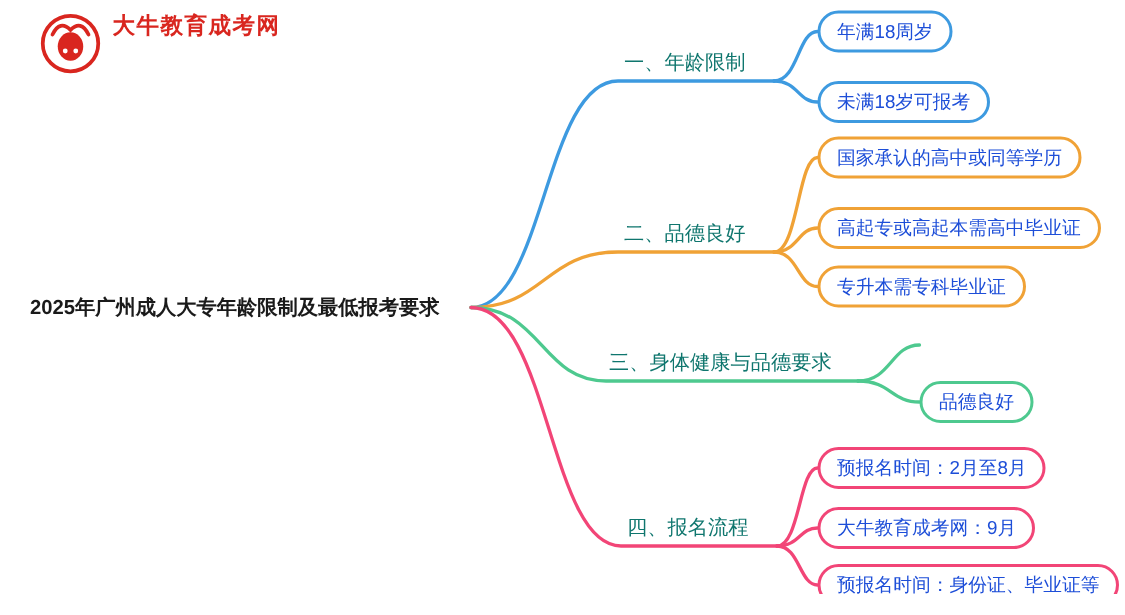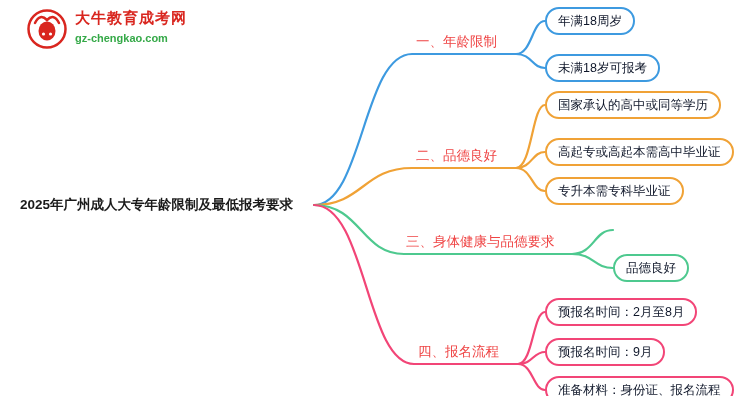--- a/index.html
+++ b/index.html
@@ -8,23 +8,23 @@
   }
   *{margin:0;padding:0;box-sizing:border-box;}
   body{font-family:"Liberation Sans","DejaVu Sans",sans-serif;background:#fff;}
   .canvas{position:relative;width:750px;height:396px;background:#ffffff;overflow:hidden;margin-left:16px;}
   svg.connectors{position:absolute;left:0;top:0;}
   svg.connectors path{fill:none;stroke-width:2.2;stroke-linecap:round;}
   .s1{stroke:var(--branch1);} .s2{stroke:var(--branch2);}
   .s3{stroke:var(--branch3);} .s4{stroke:var(--branch4);}
   .central{position:absolute;font-size:13.5px;font-weight:bold;color:#1a1a1a;
     line-height:18px;white-space:nowrap;text-align:center;}
-  .blabel{position:absolute;font-size:13.5px;color:#ef4444;line-height:18px;white-space:nowrap;}
+  .blabel{position:absolute;font-size:13.5px;color:#0f766e;line-height:18px;white-space:nowrap;}
   .leaf{position:absolute;background:#fff;border:2px solid #000;border-radius:14px;
-    padding:3px 11px;font-size:12.5px;color:#0f172a;line-height:18px;white-space:nowrap;}
+    padding:3px 11px;font-size:12.5px;color:#1d4ed8;line-height:18px;white-space:nowrap;}
   .leaf.b1{border-color:var(--branch1);} .leaf.b2{border-color:var(--branch2);}
   .leaf.b3{border-color:var(--branch3);} .leaf.b4{border-color:var(--branch4);}
   .logo{position:absolute;left:10px;top:8px;display:flex;align-items:flex-start;gap:7px;}
   .logo-bull{flex:0 0 auto;}
   .logo-title{color:var(--logo_red);font-weight:bold;font-size:15px;line-height:20px;letter-spacing:1px;}
   .logo-domain{color:var(--logo_green);font-size:11px;line-height:14px;margin-top:3px;font-weight:bold;}
 </style>
 </head>
 <body>
 
@@ -54,37 +54,36 @@
   <div class="logo">
     <svg class="logo-bull" width="42" height="42" viewBox="0 0 42 42">
       <circle cx="21" cy="21" r="18.5" stroke="#d9261f" stroke-width="2.5" fill="none"></circle>
       <path d="M9,15 Q14,5 21,12 Q28,5 33,15" stroke="#d9261f" stroke-width="2.5" fill="none" stroke-linecap="round"></path>
       <ellipse cx="21" cy="23" rx="8.5" ry="9.5" fill="#d9261f"></ellipse>
       <circle cx="17.5" cy="26" r="1.6" fill="#ffffff"></circle>
       <circle cx="24.5" cy="26" r="1.6" fill="#ffffff"></circle>
     </svg>
     <div>
       <div class="logo-title">大牛教育成考网</div>
-      <div class="logo-domain">gz-chengkao.com</div>
     </div>
   </div>
 
   <div class="central" style="left:4px;top:196px;">2025年广州成人大专年龄限制及最低报考要求</div>
 
   <div class="blabel" style="left:400px;top:33px;">一、年龄限制</div>
   <div class="blabel" style="left:400px;top:147px;">二、品德良好</div>
   <div class="blabel" style="left:390px;top:233px;text-align:right;">三、身体健康与品德要求</div>
   <div class="blabel" style="left:402px;top:343px;">四、报名流程</div>
 
   <div class="leaf b1" style="left:529px;top:7px;">年满18周岁</div>
   <div class="leaf b1" style="left:529px;top:54px;">未满18岁可报考</div>
 
   <div class="leaf b2" style="left:529px;top:91px;">国家承认的高中或同等学历</div>
   <div class="leaf b2" style="left:529px;top:138px;">高起专或高起本需高中毕业证</div>
   <div class="leaf b2" style="left:529px;top:177px;">专升本需专科毕业证</div>
 
   <div class="leaf b3" style="left:597px;top:254px;text-align:center;">品德良好</div>
 
   <div class="leaf b4" style="left:529px;top:298px;text-align:right;">预报名时间：2月至8月</div>
-  <div class="leaf b4" style="left:529px;top:338px;">预报名时间：9月</div>
-  <div class="leaf b4" style="left:529px;top:376px;">准备材料：身份证、报名流程</div>
+  <div class="leaf b4" style="left:529px;top:338px;">大牛教育成考网：9月</div>
+  <div class="leaf b4" style="left:529px;top:376px;">预报名时间：身份证、毕业证等</div>
 
 </div>
 
 </body></html>

